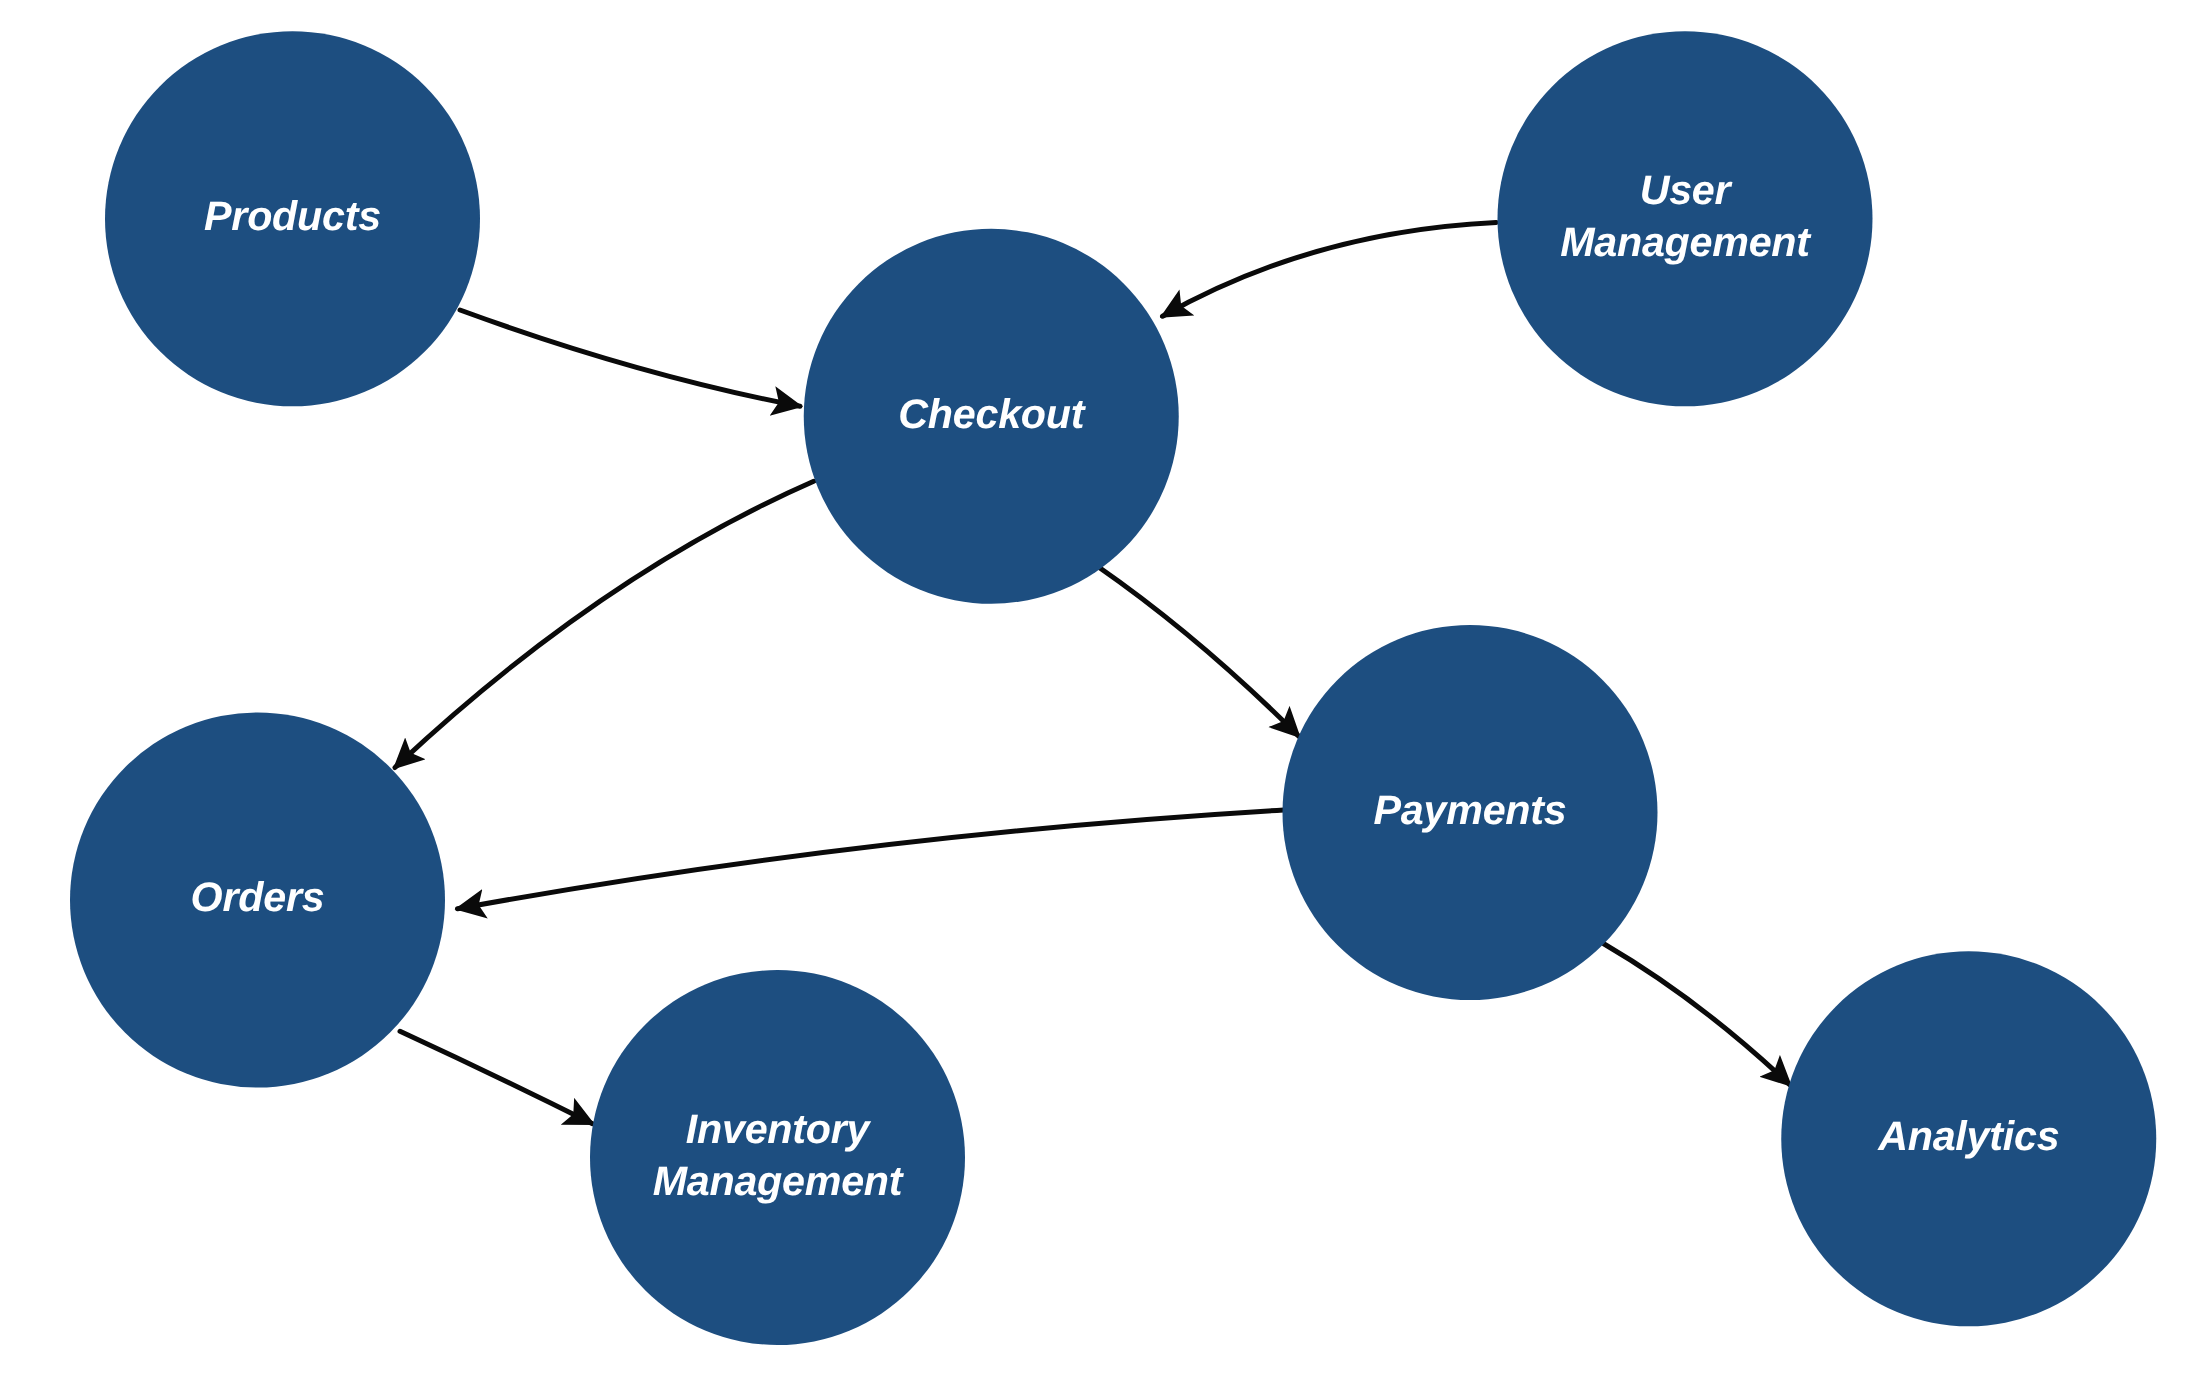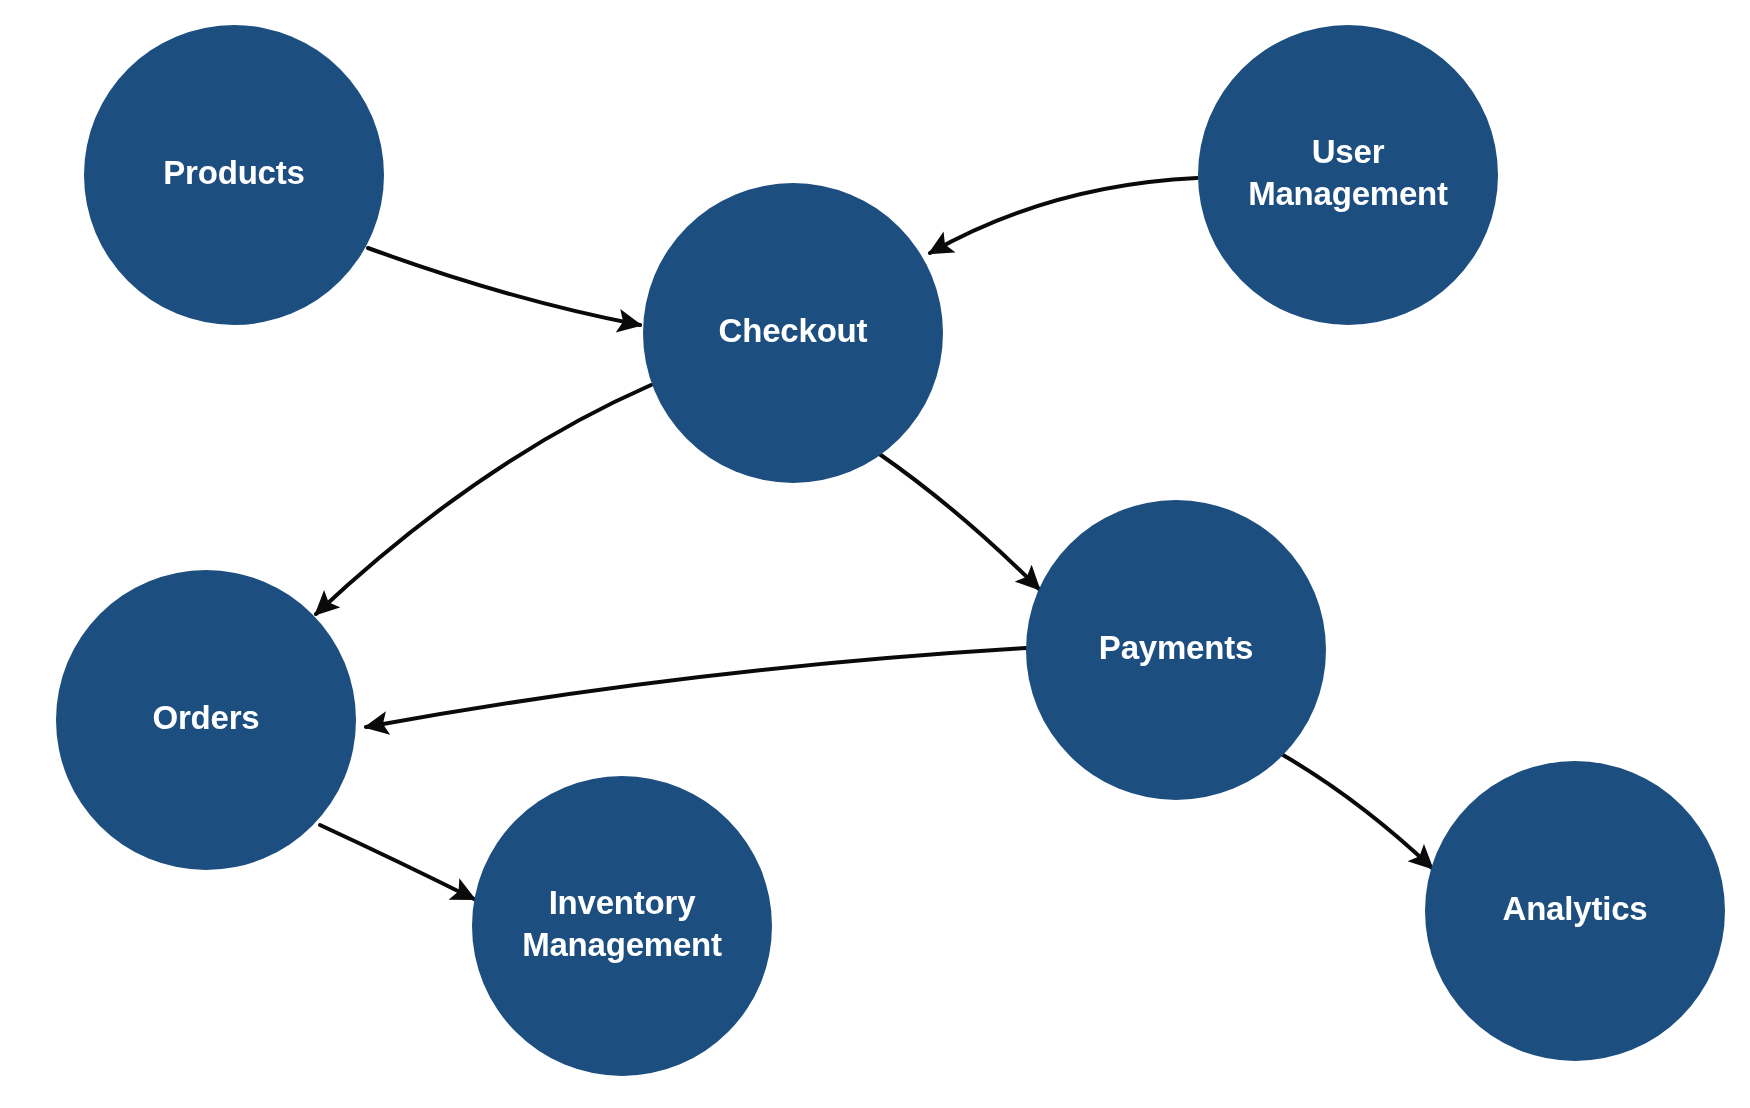--- a/index.html
+++ b/index.html
@@ -12,20 +12,21 @@
     width: 1750px;
     height: 1108px;
     overflow: hidden;
     font-family: "Liberation Sans", sans-serif;
   }
   #graph-canvas {
     position: relative;
     width: 1750px;
     height: 1108px;
     background: #ffffff;
+    font-style: italic;
   }
   #graph-svg {
     position: absolute;
     top: 0;
     left: 0;
     width: 1750px;
     height: 1108px;
   }
   .edge-path {
     fill: none;

